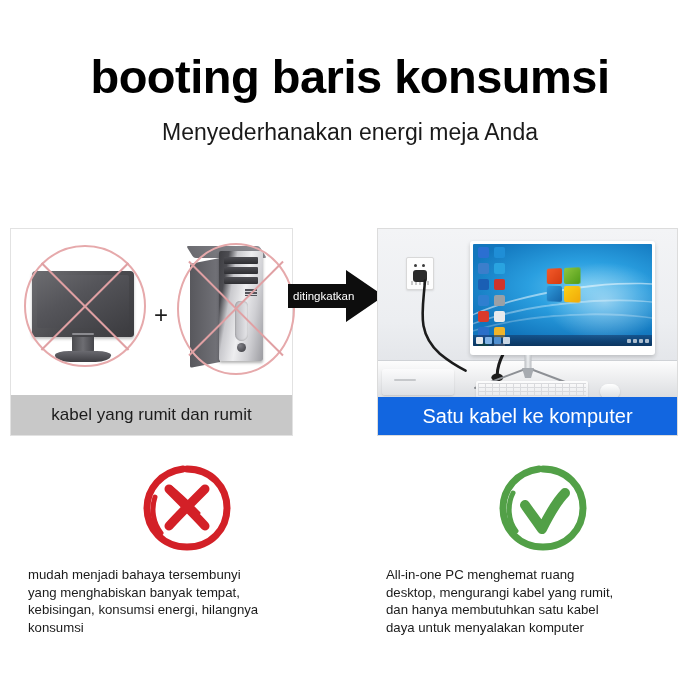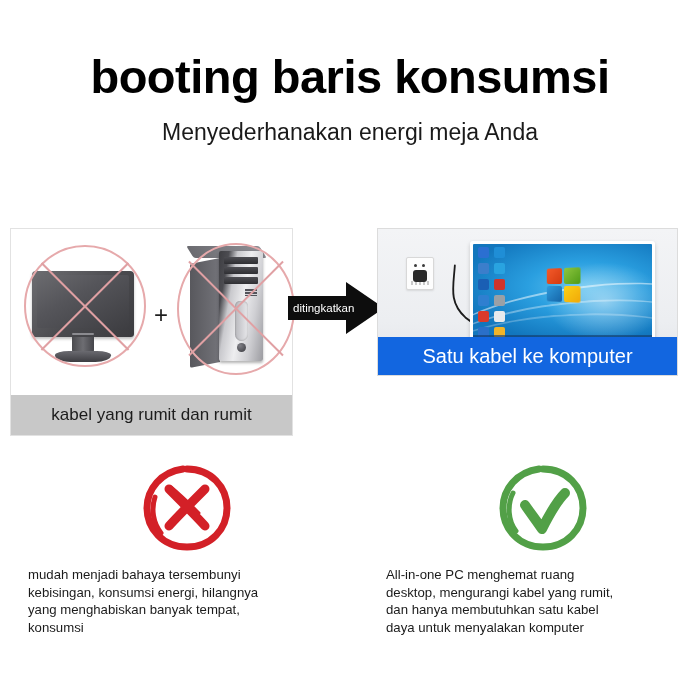--- a/index.html
+++ b/index.html
@@ -222,21 +222,21 @@
     align-items: center;
     justify-content: center;
     font-size: 17px;
     color: #1c1c1c;
   }
 
   
   .arrow-wrap {
     position: absolute;
     left: 288px;
-    top: 52px;
+    top: 40px;
     width: 96px;
     height: 56px;
   }
   .arrow-shape {
     position: absolute;
     left: 0; top: 0;
     width: 96px; height: 56px;
   }
   .arrow-label {
     position: absolute;
@@ -248,21 +248,21 @@
     white-space: nowrap;
     z-index: 2;
   }
 
   
   .panel-new {
     position: absolute;
     left: 377px;
     top: 0;
     width: 301px;
-    height: 148px;
+    height: 208px;
     background: #fbfbfb;
     border: 1px solid #dcdcdc;
     box-sizing: border-box;
     overflow: hidden;
   }
   .room-wall {
     position: absolute;
     left: 0; top: 0; width: 100%; height: 132px;
     background: linear-gradient(180deg,#f3f4f6 0%,#eceef1 70%,#e4e6ea 100%);
   }
@@ -642,22 +642,22 @@
       <svg width="92" height="90" viewBox="0 0 92 90">
         <path d="M46,6 C70,6 86,24 86,45 C86,66 70,84 46,84 C22,84 6,66 6,45 C6,26 20,9 42,6" stroke="#d32027" stroke-width="7" fill="none" stroke-linecap="round"></path>
         <path d="M14,34 C10,46 12,60 20,70" stroke="#d32027" stroke-width="5" fill="none" stroke-linecap="round"></path>
         <path d="M28,26 C40,38 54,52 64,63" stroke="#d32027" stroke-width="9" fill="none" stroke-linecap="round"></path>
         <path d="M64,26 C52,38 38,52 28,63" stroke="#d32027" stroke-width="9" fill="none" stroke-linecap="round"></path>
         <path d="M30,24 C40,32 50,42 58,50" stroke="#d32027" stroke-width="3" fill="none" stroke-linecap="round"></path>
       </svg>
     </div>
     <div class="verdict-text" id="neg-text">
         <span class="vt-line">mudah menjadi bahaya tersembunyi</span>
+        <span class="vt-line">yang menghabiskan banyak tempat,</span>
         <span class="vt-line">kebisingan, konsumsi energi, hilangnya</span>
-        <span class="vt-line">yang menghabiskan banyak tempat,</span>
         <span class="vt-line">konsumsi</span>
       </div>
   </div>
 
   <div class="verdict-col right">
     <div class="mark-wrap mark-right">
       <svg width="92" height="90" viewBox="0 0 92 90">
         <path d="M46,6 C70,6 86,24 86,45 C86,66 70,84 46,84 C22,84 6,66 6,45 C6,26 20,9 42,6" stroke="#52a047" stroke-width="7" fill="none" stroke-linecap="round"></path>
         <path d="M16,30 C10,42 11,58 19,68" stroke="#52a047" stroke-width="5" fill="none" stroke-linecap="round"></path>
         <path d="M28,42 C35,52 41,60 45,66 C52,52 60,38 68,30" stroke="#52a047" stroke-width="10" fill="none" stroke-linecap="round" stroke-linejoin="round"></path>

